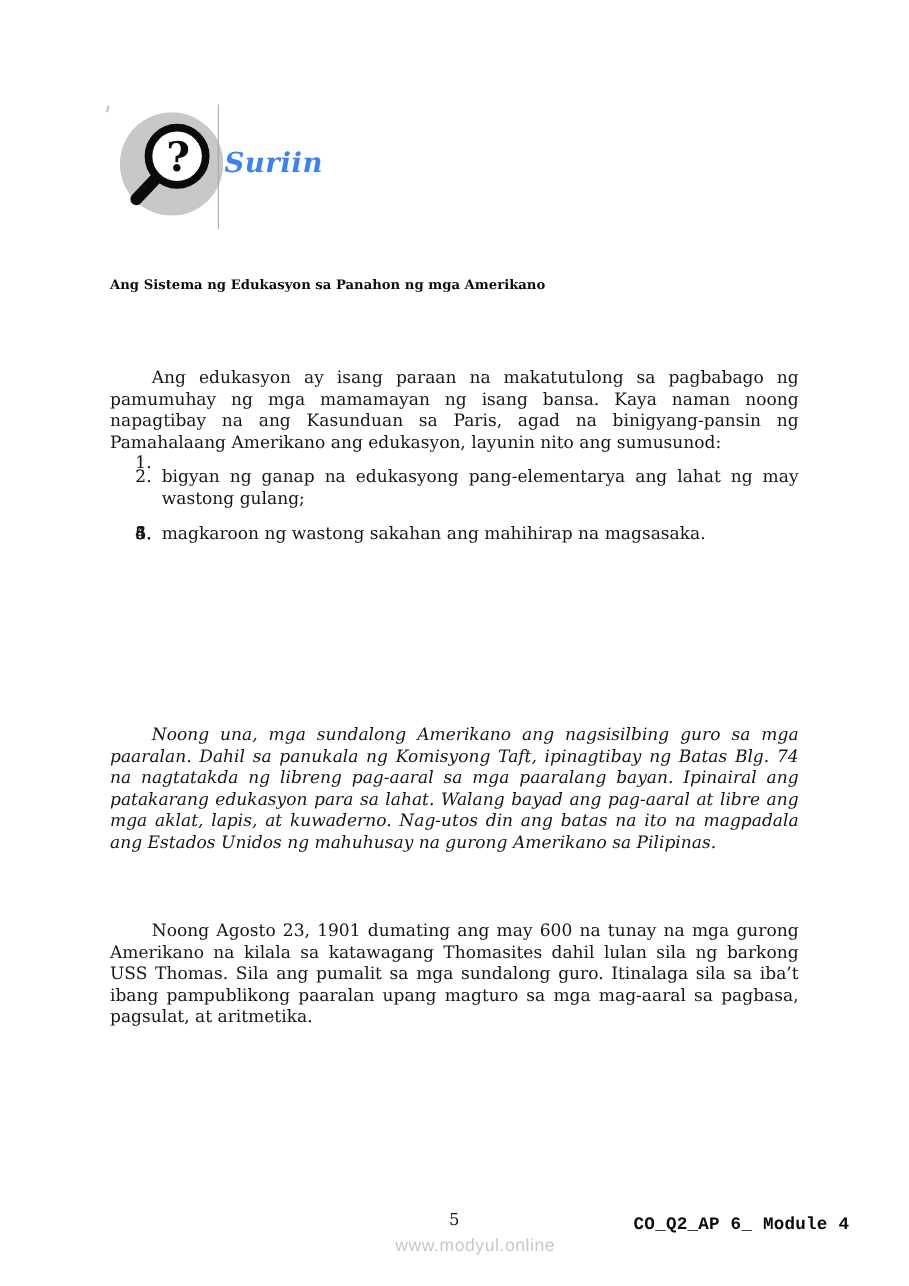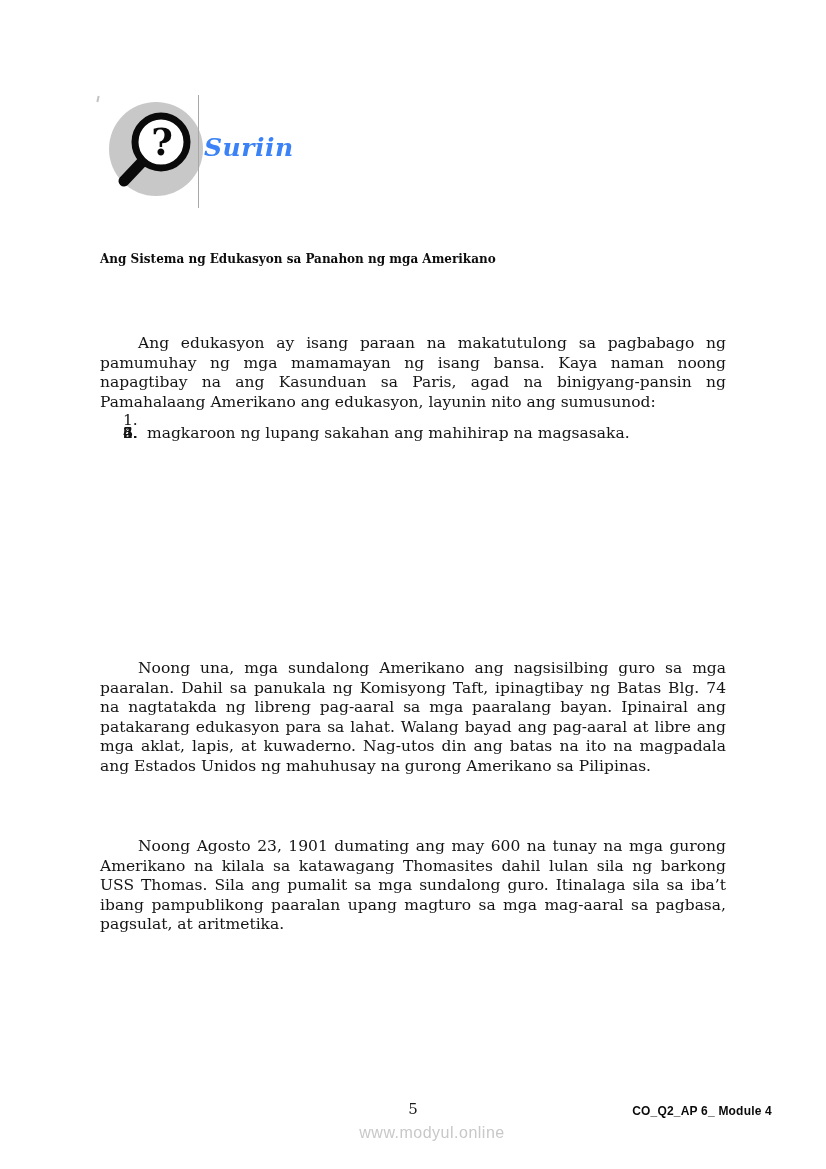--- a/index.html
+++ b/index.html
@@ -45,21 +45,21 @@
     font-size: 12px; font-weight: bold; line-height: 20px;
     color: #0d0d0d;
   }
   .para {
     position: absolute; left: 0; width: 626px;
     margin: 0;
     text-align: justify;
     text-indent: 38px;
   }
   .para-1 { top: 304px; margin-top: 30px; }
-  .para-2 { top: 659px; }
+  .para-2 { top: 659px; font-style: italic; }
   .para-3 { top: 837px; }
 
   .objectives {
     position: absolute; top: 411px; left: 0; width: 626px;
     margin: 0; padding: 0; list-style: none;
   }
   .objectives li {
     position: relative;
     padding-left: 47px;
     margin-bottom: 13px;
@@ -79,22 +79,22 @@
   .watermark {
     position: absolute; top: 1124px; left: 0; width: 826px;
     text-align: center;
     font-family: "Liberation Sans", sans-serif;
     font-size: 16px; color: #c8c8c8;
     letter-spacing: .5px;
     margin-left: 19px;
   }
   .module-code {
     position: absolute; top: 1104px; right: 54px;
-    font-family: Liberation Sans, sans-serif;
-    font-size: 12px; font-weight: bold; color: #0a0a0a;
+    font-family: Liberation Mono, monospace;
+    font-size: 16px; font-weight: bold; color: #0a0a0a;
     letter-spacing: .2px;
   }
 </style>
 </head>
 <body>
 
 <div class="page">
 
   <div class="scan-artifact"></div>
 
@@ -114,33 +114,34 @@
     <h2 class="article-heading">Ang Sistema ng Edukasyon sa Panahon ng mga Amerikano</h2>
 
     <p class="para para-1">Ang edukasyon ay isang paraan na makatutulong sa pagbabago ng pamumuhay ng mga mamamayan ng isang bansa. Kaya naman noong napagtibay na ang Kasunduan sa Paris, agad na binigyang-pansin ng Pamahalaang Amerikano ang edukasyon, layunin nito ang sumusunod:</p>
 
     <ol class="objectives">
       <li>
         <span class="num">1.</span>
       </li>
       <li>
         <span class="num">2.</span>
+        <span class="li-text">bigyan ng ganap na edukasyong pang-elementarya ang lahat ng may wastong gulang;</span>
       </li>
       <li>
         <span class="num">3.</span>
       </li>
       <li>
         <span class="num">4.</span>
       </li>
       <li>
         <span class="num">5.</span>
       </li>
       <li>
         <span class="num">6.</span>
-        <span class="li-text">magkaroon ng lupang sakahan ang mahihirap na magsasaka.</span>
+        <span class="li-text">magkaroon ng wastong sakahan ang mahihirap na magsasaka.</span>
       </li>
     </ol>
 
     <p class="para para-2">Noong una, mga sundalong Amerikano ang nagsisilbing guro sa mga paaralan. Dahil sa panukala ng Komisyong Taft, ipinagtibay ng Batas Blg. 74 na nagtatakda ng libreng pag-aaral sa mga paaralang bayan. Ipinairal ang patakarang edukasyon para sa lahat. Walang bayad ang pag-aaral at libre ang mga aklat, lapis, at kuwaderno. Nag-utos din ang batas na ito na magpadala ang Estados Unidos ng mahuhusay na gurong Amerikano sa Pilipinas.</p>
 
     <p class="para para-3">Noong Agosto 23, 1901 dumating ang may 600 na tunay na mga gurong Amerikano na kilala sa katawagang Thomasites dahil lulan sila ng barkong USS Thomas. Sila ang pumalit sa mga sundalong guro. Itinalaga sila sa iba’t ibang pampublikong paaralan upang magturo sa mga mag-aaral sa pagbasa, pagsulat, at aritmetika.</p>
 
   </main>
 
   <div class="page-num">5</div>

